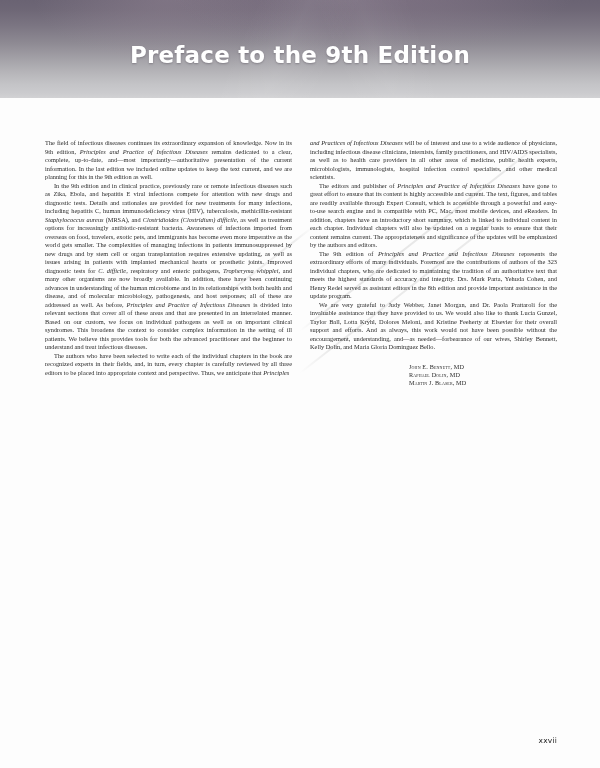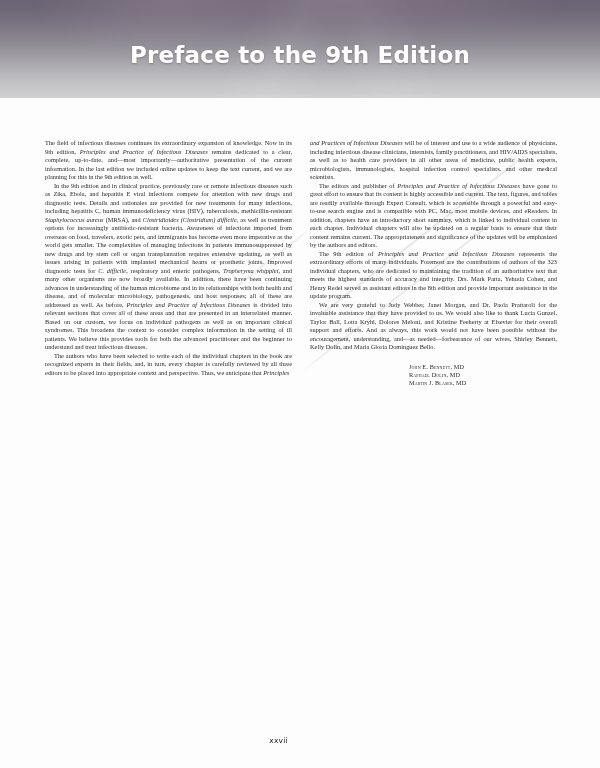--- a/index.html
+++ b/index.html
@@ -156,21 +156,21 @@
   .signature div {
     white-space: nowrap;
   }
 
   
   .folio {
     position: absolute;
     left: 0;
     top: 736px;
     width: 557px;
-    text-align: center;
+    text-align: right;
     font-family: "DejaVu Sans", sans-serif;
     font-size: 7.5px;
     color: #1f1f1f;
     letter-spacing: 0.2px;
   }
 </style>
 </head>
 <body>
 
 <div class="page">

